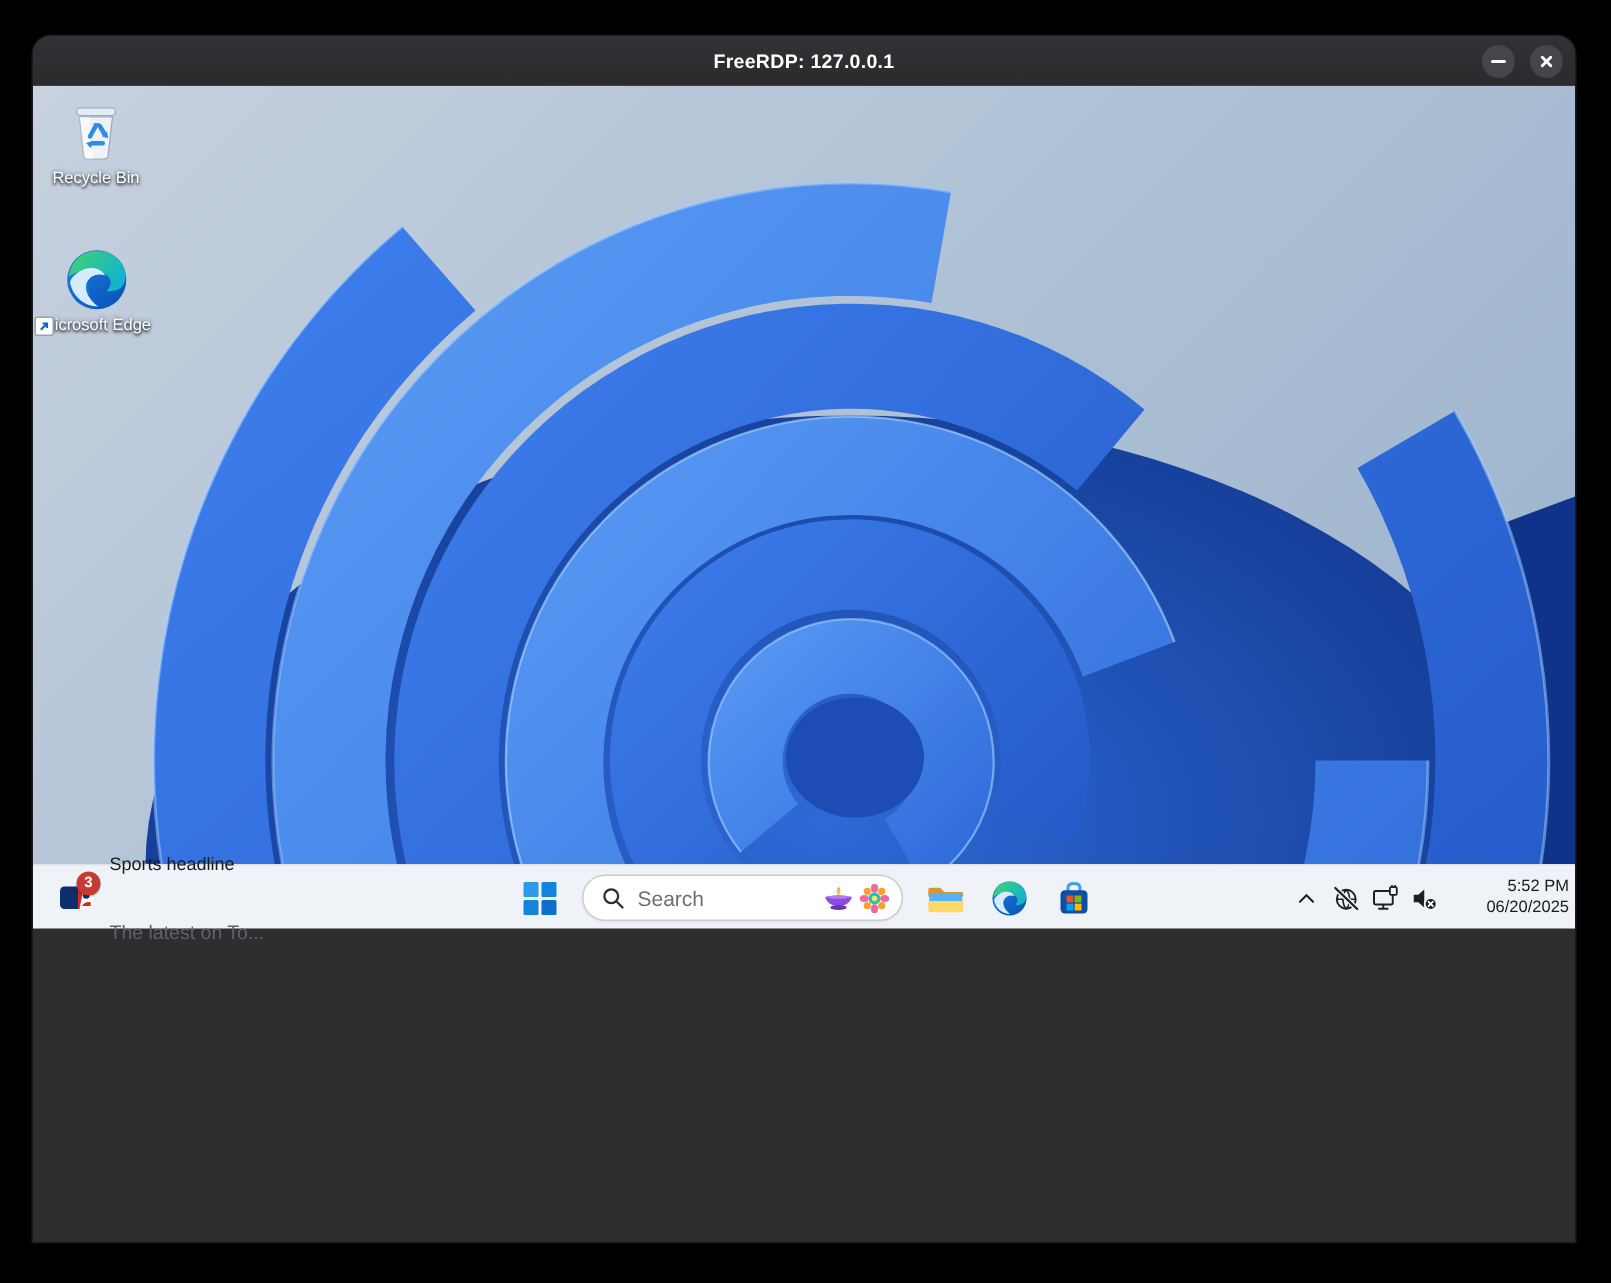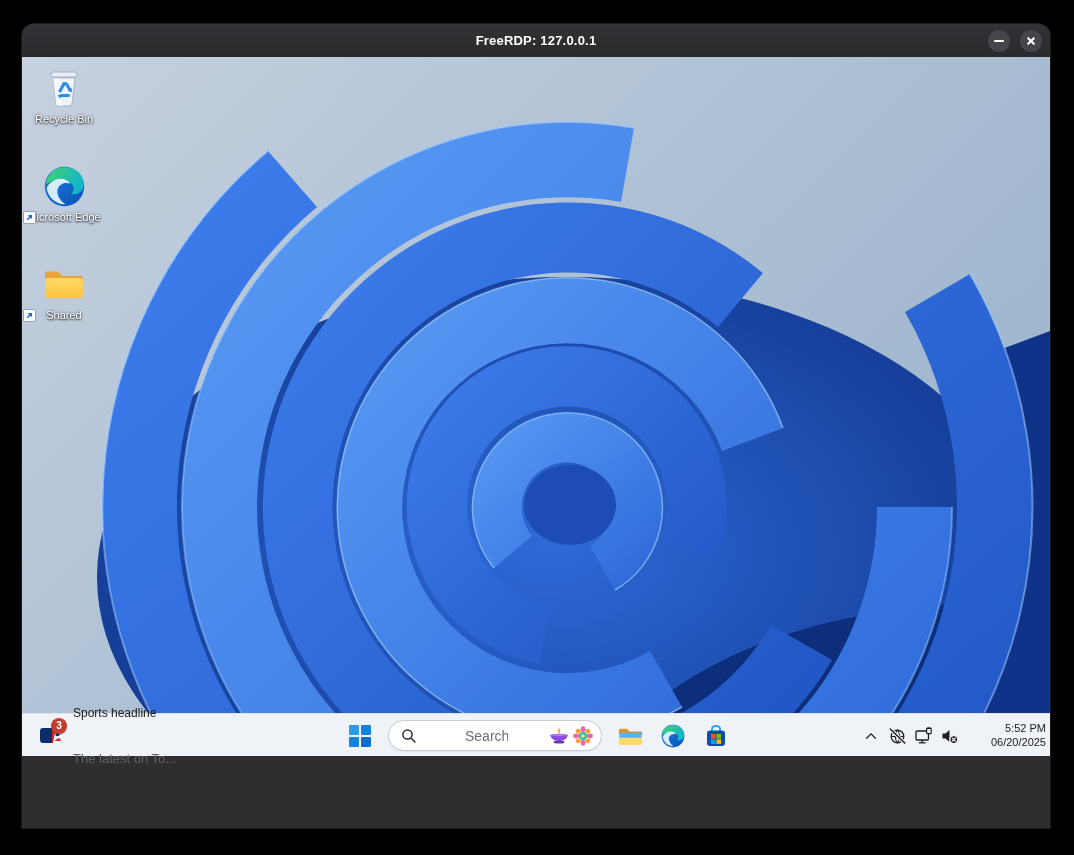--- a/index.html
+++ b/index.html
@@ -16,21 +16,21 @@
   .titlebar-text { color:#ffffff; font-size:13px; font-weight:bold; letter-spacing:.2px; }
   .win-controls { position:absolute; right:8px; top:0; height:33px; display:flex; align-items:center; gap:10px; }
   .win-btn { width:22px; height:22px; border-radius:50%; background:#45454b; border:none;
     position:relative; cursor:pointer; display:inline-block; }
   .win-btn .bar { position:absolute; left:6px; top:10px; width:10px; height:2px; background:#fff; border-radius:1px; }
   .win-btn .x1,.win-btn .x2 { position:absolute; left:6px; top:10px; width:10px; height:2px; background:#fff; border-radius:1px; }
   .win-btn .x1 { transform:rotate(45deg); }
   .win-btn .x2 { transform:rotate(-45deg); }
 
   
-  .desktop { position:relative; width:1028px; height:656px; overflow:hidden; }
+  .desktop { position:relative; width:1028px; height:519px; overflow:hidden; }
   .wallpaper { position:absolute; inset:0; }
 
   .desk-icon { position:absolute; left:0; width:84px; display:flex; flex-direction:column;
     align-items:center; cursor:pointer; }
   .desk-icon .art { position:relative; width:48px; height:46px; display:flex; align-items:center; justify-content:center; }
   .desk-icon .lbl { margin-top:2px; font-size:11px; color:#fff; text-align:center; line-height:13px;
     text-shadow:0 1px 2px rgba(0,0,0,.85), 0 0 3px rgba(0,0,0,.55); max-width:76px; }
   .shortcut-badge { position:absolute; left:1px; bottom:0; width:13px; height:13px; background:#fff;
     border:1px solid #94a4b6; border-radius:2px; display:flex; align-items:center; justify-content:center; }
 
@@ -46,21 +46,21 @@
   .tb-widget-title { font-size:12px; color:#1b1b1b; line-height:14px; }
   .tb-widget-sub { font-size:13px; color:#5f6368; line-height:13px; }
 
   .tb-btn { position:absolute; top:7px; width:30px; height:30px; border-radius:5px; display:flex;
     align-items:center; justify-content:center; cursor:pointer; background:transparent; border:none; }
   .start-grid { width:22px; height:22px; display:grid; grid-template-columns:10px 10px; grid-template-rows:10px 10px; gap:2px; }
   .start-grid div { border-radius:1px; }
 
   .searchbox { position:absolute; left:366px; top:6px; width:214px; height:31px; background:#fff;
     border:1px solid #c9ccd4; border-radius:16px; display:flex; align-items:center; padding:0 8px 0 12px;
-    box-shadow:0 1px 2px rgba(0,0,0,.06);gap:40px; }
+    box-shadow:0 1px 2px rgba(0,0,0,.06); }
   .searchbox input { flex:1; border:none; outline:none; font-size:14px; color:#4a4f55; background:transparent;
     font-family:"Liberation Sans","DejaVu Sans",sans-serif; min-width:0; }
   .searchbox input::placeholder { color:#6b7077; opacity:1; }
   .search-deco { display:flex; align-items:center; gap:3px; }
 
   .tray { position:absolute; right:0; top:0; height:43px; display:flex; align-items:center; }
   .tray-icon { width:26px; height:28px; display:flex; align-items:center; justify-content:center;
     border-radius:4px; cursor:pointer; }
   .tray-clock { width:78px; margin:0 4px 0 6px; text-align:right; font-size:11px; color:#1b1b1b;
     line-height:13.5px; cursor:pointer; }
@@ -165,40 +165,20 @@
           </svg>
         </div>
         <div class="shortcut-badge">
           <svg width="11" height="11" viewBox="0 0 12 12">
               <path d="M3.5,8.5 L8,4 M4.8,4 H8 V7.2" fill="none" stroke="#1a66c8" stroke-width="1.6"></path>
             </svg>
         </div>
         <div class="lbl">Microsoft Edge</div>
       </div>
 
-      <div class="desk-icon" style="top:204px;">
-        <div class="art">
-          <svg width="44" height="38" viewBox="0 0 44 38">
-            <defs>
-              <linearGradient id="foldG" x1="0" y1="0" x2="0" y2="1">
-                <stop offset="0" stop-color="#ffd968"></stop>
-                  <stop offset="1" stop-color="#fdc43f"></stop>
-              </linearGradient>
-            </defs>
-            <path d="M3,9 Q3,6.5 5.5,6.5 L16,6.5 L20.5,11 L39,11 Q41,11 41,13 L41,16 L3,16 Z" fill="#e8a33d"></path>
-            <rect x="3" y="13" width="38" height="20" rx="3" fill="url(#foldG)"></rect>
-          </svg>
-        </div>
-        <div class="shortcut-badge">
-          <svg width="11" height="11" viewBox="0 0 12 12">
-              <path d="M3.5,8.5 L8,4 M4.8,4 H8 V7.2" fill="none" stroke="#1a66c8" stroke-width="1.6"></path>
-            </svg>
-        </div>
-        <div class="lbl">Shared</div>
-      </div>
     </div>
 
     <div class="taskbar">
 
       <div class="tb-widget">
         <div class="tb-widget-icon">
           <svg width="24" height="22" viewBox="0 0 24 22">
             <rect x="0" y="3" width="22" height="15" rx="3" fill="#0c2f6b"></rect>
             <path d="M12,3 L22,3 Q22,3 22,6 L22,15 Q22,18 19,18 L12,18 Z" fill="#ffffff"></path>
             <path d="M12,3 L16,3 L13,18 L12,18 Z" fill="#d22b27"></path>

